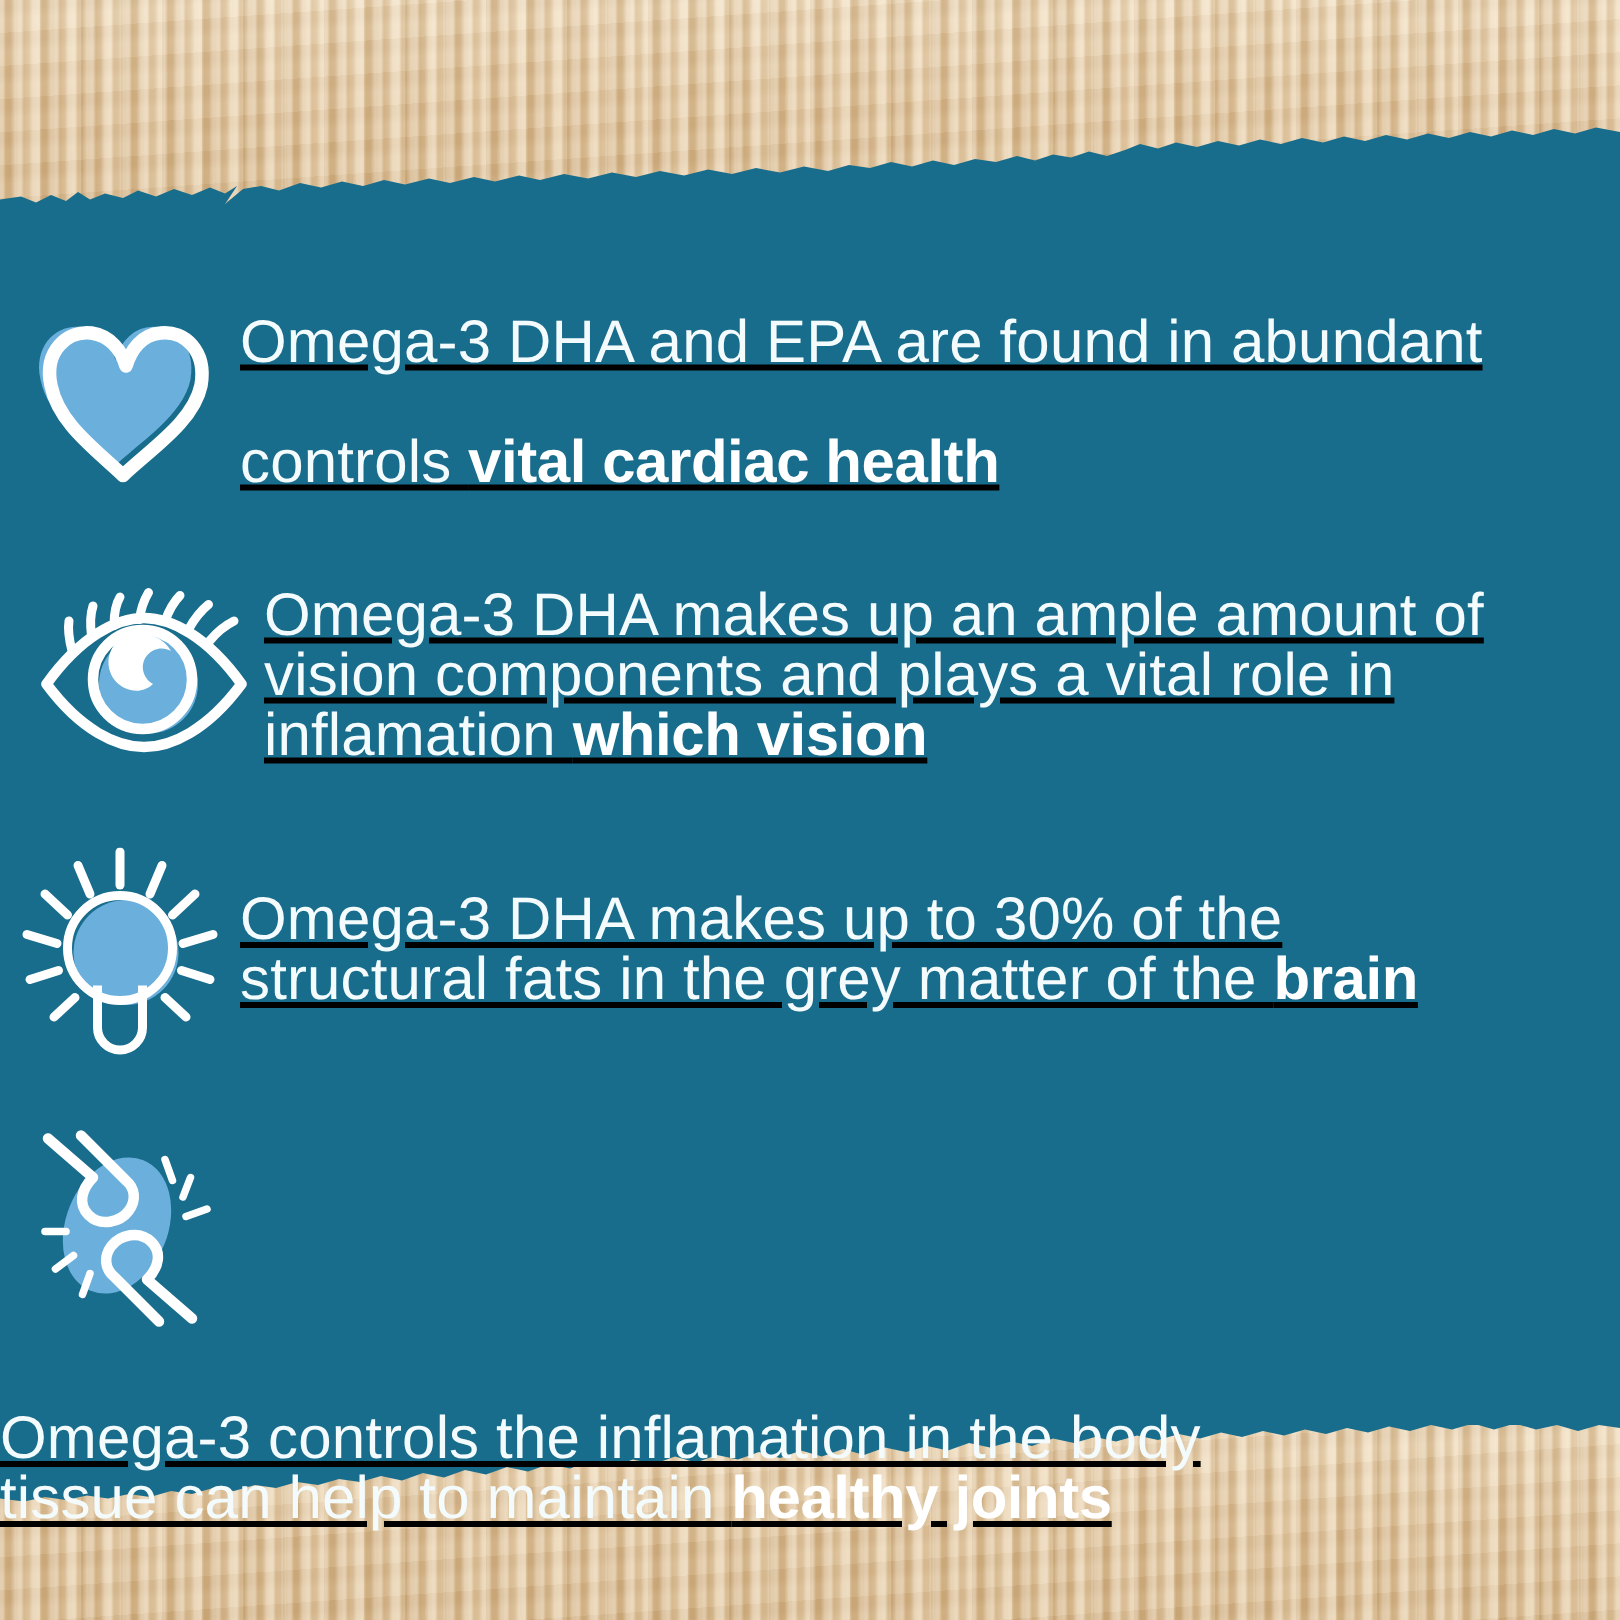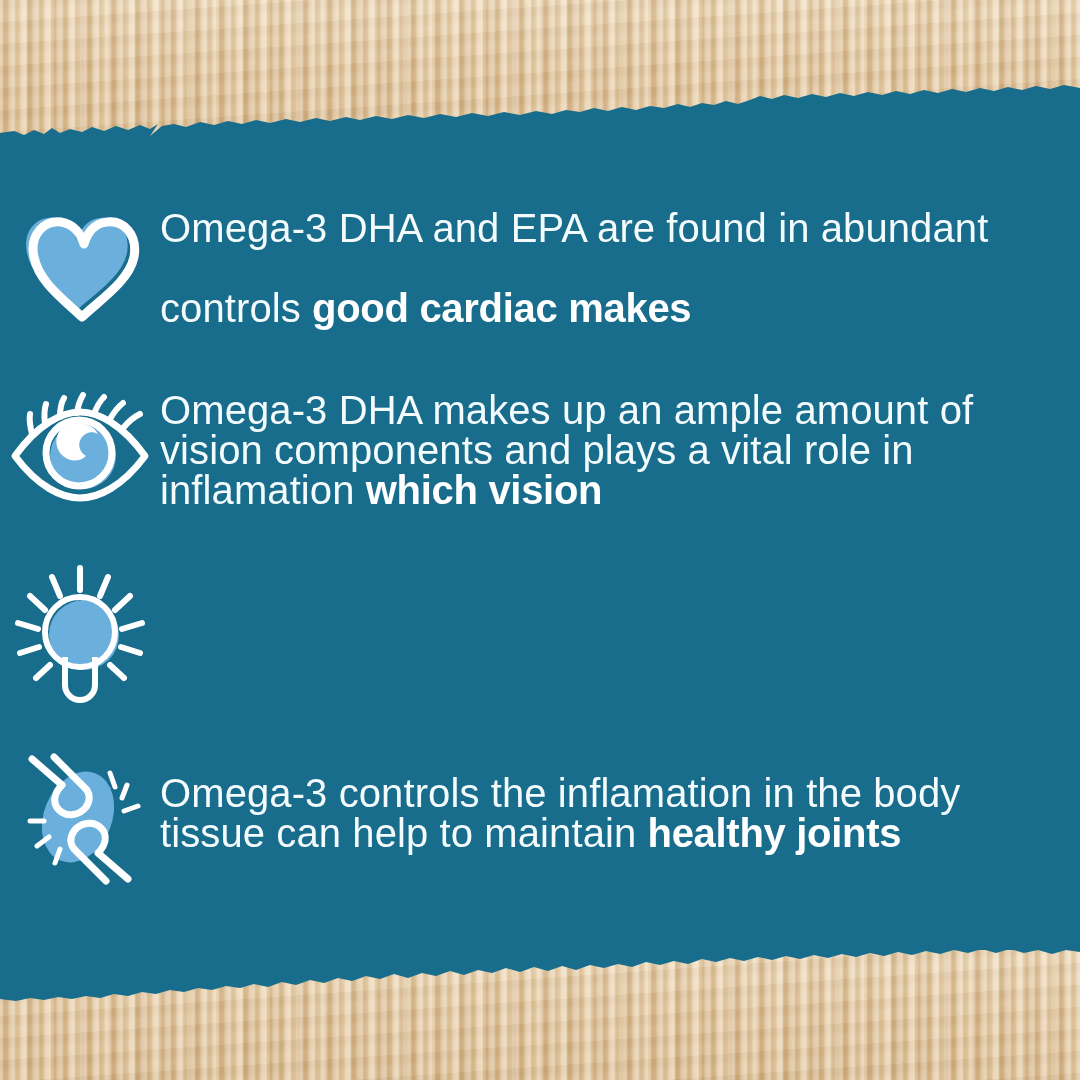--- a/index.html
+++ b/index.html
@@ -55,20 +55,21 @@
     left: 0;
     width: 1080px;
     pointer-events: none;
   }
 
   
   .row {
     position: absolute;
     display: flex;
     align-items: flex-start;
+    text-decoration: underline;
   }
   .icon-cell {
     width: 160px;
     flex: 0 0 160px;
     display: flex;
     justify-content: center;
   }
   .text-cell {
     flex: 1 1 auto;
     color: #ffffff;
@@ -83,23 +84,23 @@
     margin: 0;
     -webkit-font-smoothing: antialiased;
   }
   .benefit-text b {
     font-weight: 700;
     letter-spacing: -0.3px;
     color: #ffffff;
   }
 
   #row-heart  { left: 0;  top: 208px; width: 1010px; }
-  #row-eye    { left: 0;  top: 390px; width: 1010px; }
+  #row-eye    { left: 16px;  top: 390px; width: 1010px; }
   #row-brain  { left: 0;  top: 565px; width: 1010px; }
-  #row-joints { left: 0;  top: 745px; width: 1010px; }
+  #row-joints { left: 0;  top: 745px; width: 1010px; flex-direction: column; }
 
   #row-brain .benefit-text,
   #row-joints .benefit-text { padding-top: 28px; }
   #row-joints .icon-cell { padding-top: 6px; }
 </style>
 </head>
 <body>
 
 <div id="stage">
 
@@ -138,21 +139,21 @@
         <path fill="#6bb0dc" d="M57,104 C38,86 14,70 9,45 C4,22 20,8 36,10 C49,12 56,22 59,32
              C62,22 69,11 82,10 C98,8 113,22 109,45 C104,69 76,86 57,104 Z"></path>
         <path fill="none" stroke="#ffffff" stroke-width="9" stroke-linejoin="round" stroke-linecap="round" d="M64,109 C45,91 21,74 16,49 C11,26 27,12 43,14 C56,16 63,26 66,36
              C69,26 76,15 89,14 C105,12 120,26 116,49 C111,73 83,91 64,109 Z"></path>
       </svg>
     </div>
     <div class="text-cell">
       <p class="benefit-text">
         <span>Omega-3 DHA and EPA are found in abundant</span><br>
         <br>
-        <span>controls </span><b>good cardiac makes</b>
+        <span>controls </span><b>vital cardiac health</b>
       </p>
     </div>
   </div>
 
   <div class="row" id="row-eye">
     <div class="icon-cell">
       <svg width="140" height="115" viewBox="0 0 140 115">
 
         <circle cx="73" cy="66" r="33" fill="#6bb0dc"></circle>
 
@@ -201,20 +202,26 @@
           <line x1="114" y1="113" x2="100" y2="100"></line>
         </g>
 
         <circle cx="74" cy="70" r="35" fill="#6bb0dc"></circle>
 
         <path fill="none" stroke="#ffffff" stroke-width="6" stroke-linejoin="round" d="M55,92 L55,120 A15,15 0 0 0 85,120 L85,92"></path>
 
         <circle cx="70" cy="67" r="35" fill="none" stroke="#ffffff" stroke-width="6"></circle>
       </svg>
     </div>
+    <div class="text-cell">
+      <p class="benefit-text">
+        <span>Omega-3 DHA makes up to 30% of the</span><br>
+        <span>structural fats in the grey matter of the </span><b>brain</b>
+      </p>
+    </div>
   </div>
 
   <div class="row" id="row-joints">
     <div class="icon-cell">
       <svg width="140" height="135" viewBox="0 0 140 135">
 
         <ellipse cx="68" cy="66" rx="34" ry="47" fill="#6bb0dc" transform="rotate(22 68 66)"></ellipse>
 
         <g stroke="#ffffff" stroke-width="5" stroke-linecap="round">
           <line x1="100" y1="22" x2="105" y2="36"></line>

